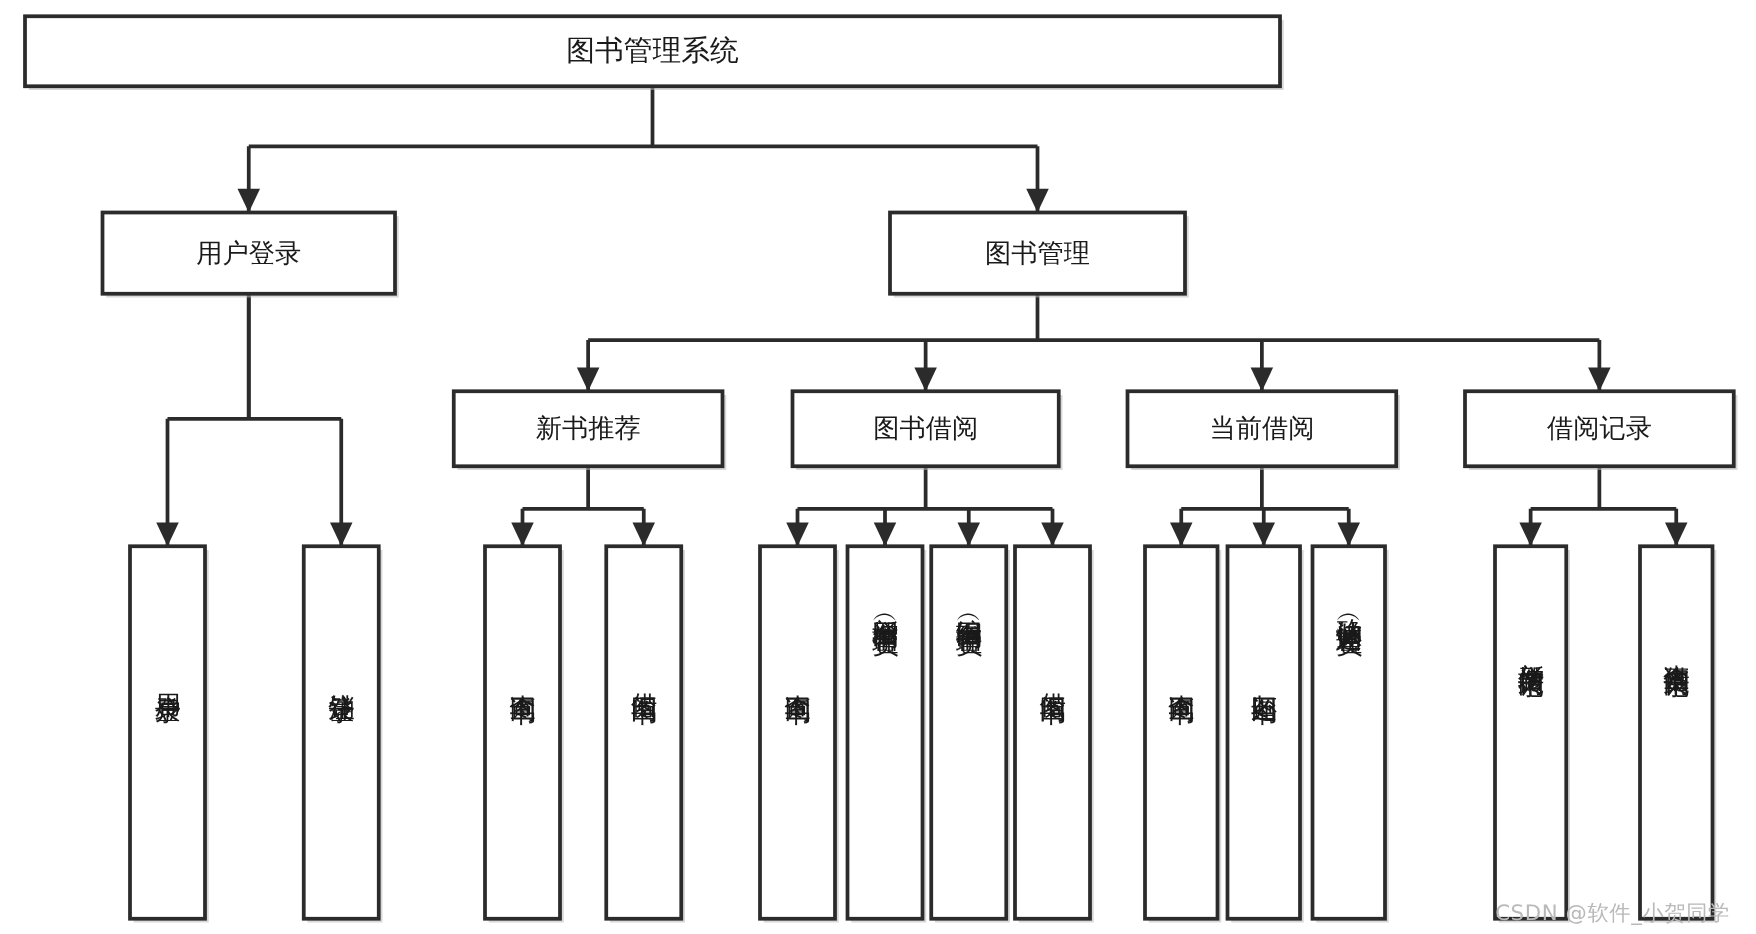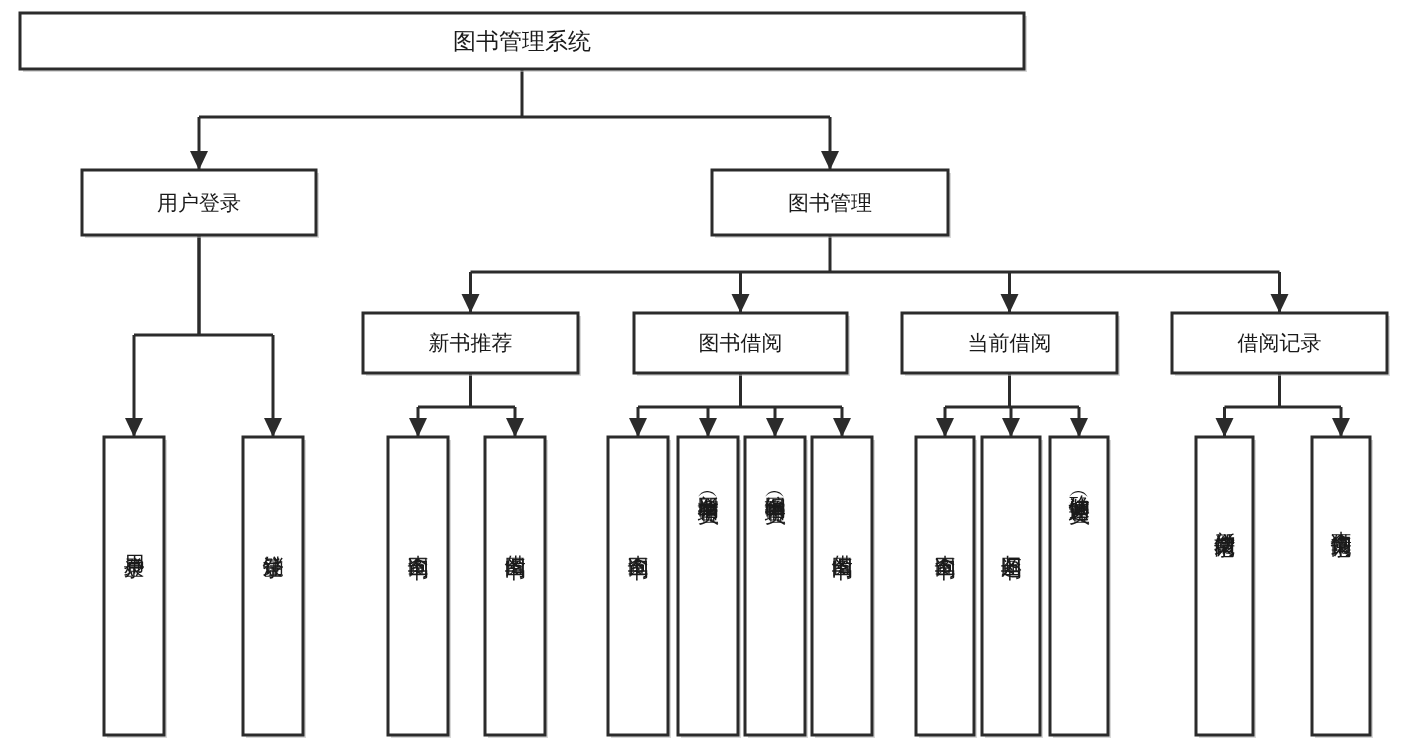--- a/index.html
+++ b/index.html
@@ -232,13 +232,14 @@
       <div class="vlabel-wrap" style="left: 1050px; top: 437px; width: 58px; height: 298px;">
         <span class="vlabel" style="margin-top: 41px;">确认归还（管理员）</span>
       </div>
       <div class="vlabel-wrap" style="left: 1196px; top: 437px; width: 57px; height: 298px;">
         <span class="vlabel" style="margin-top: 77px;">新增借阅记录</span>
       </div>
       <div class="vlabel-wrap" style="left: 1312px; top: 437px; width: 58px; height: 298px;">
         <span class="vlabel" style="margin-top: 77px;">查询借阅记录</span>
       </div>
     </div>
+  <div class="watermark">CSDN @软件_小贺同学</div>
 </div>
 
 </body></html>

